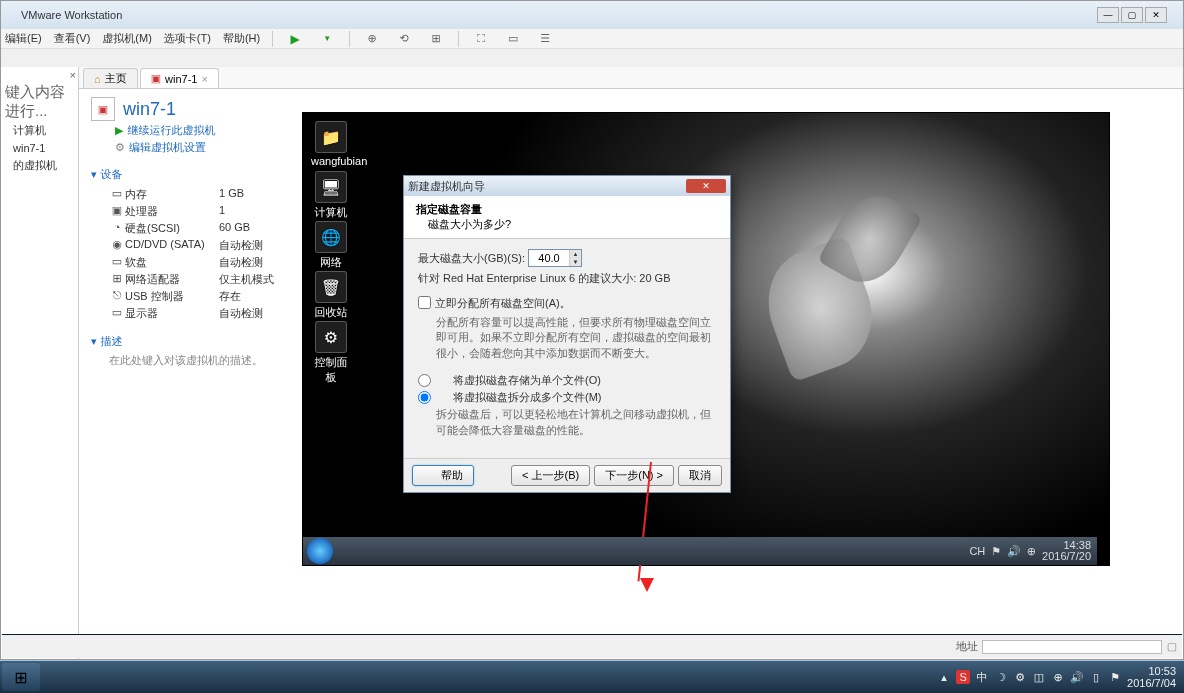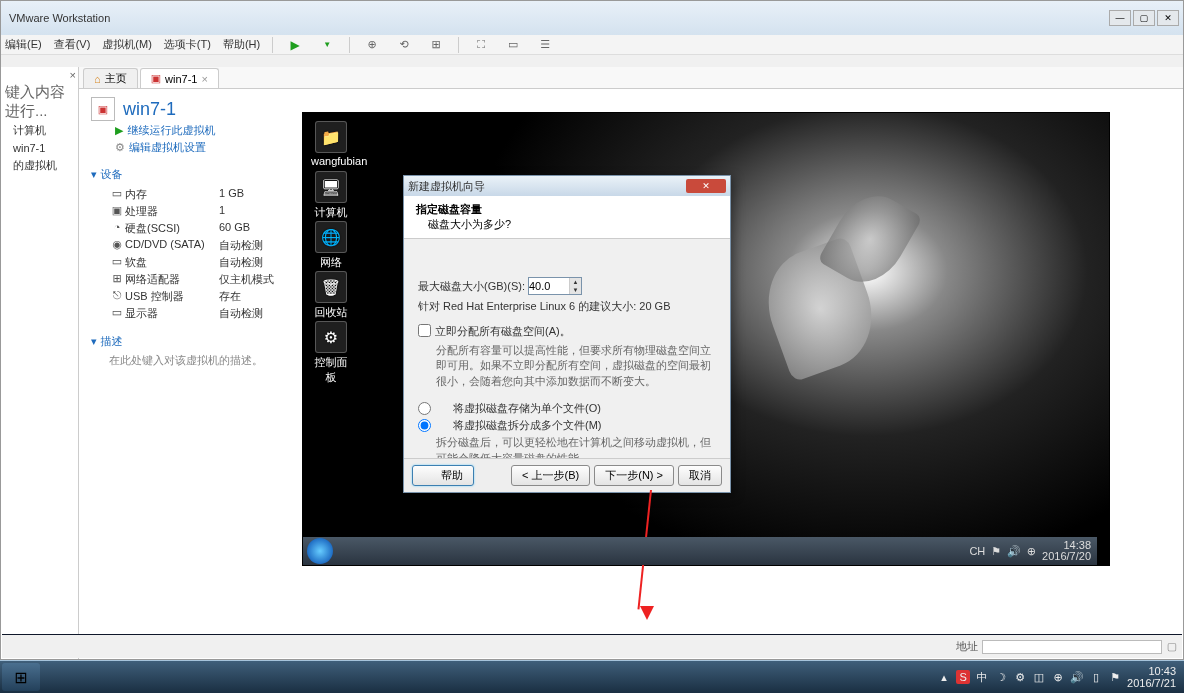--- a/index.html
+++ b/index.html
@@ -1,18 +1,18 @@
 <!DOCTYPE html>
 <html><head>
 <meta charset="utf-8">
 <style>
 * { margin: 0; padding: 0; box-sizing: border-box; font-family: "Microsoft YaHei", Tahoma, sans-serif; font-size: 11px; }
 body { width: 1184px; height: 693px; background: linear-gradient(to bottom, #7aa5c7 0%, #a8c5dc 100%); overflow: hidden; position: relative; }
 .window { position: absolute; left: 0; top: 0; width: 1184px; height: 660px; background: #f0f0f0; border: 1px solid #999; }
-.titlebar { height: 34px; background: linear-gradient(to bottom, #e8f0f8, #d4e2ef); display: flex; align-items: center; padding: 0 4px; }
+.titlebar { height: 28px; background: linear-gradient(to bottom, #e8f0f8, #d4e2ef); display: flex; align-items: center; padding: 0 16px; }
 .titlebar-text { flex: 1; color: #333; padding-left: 4px; }
 .win-btns { display: flex; gap: 2px; }
 .win-btn { width: 22px; height: 16px; background: #e4e8ec; border: 1px solid #aaa; display: flex; align-items: center; justify-content: center; font-size: 9px; cursor: pointer; }
 .menubar { height: 20px; background: #f4f4f4; display: flex; align-items: center; padding: 0 4px; gap: 12px; border-bottom: 1px solid #ddd; }
 .menu-item { color: #333; cursor: pointer; }
 .tb-btn { width: 20px; height: 20px; display: flex; align-items: center; justify-content: center; cursor: pointer; color: #666; }
 .tb-sep { width: 1px; height: 16px; background: #ccc; }
 .play-btn { color: #1e9e1e; font-size: 12px; }
 .body-area { position: absolute; top: 66px; left: 0; right: 0; bottom: 0; display: flex; }
 .sidebar { width: 78px; background: #fff; border-right: 1px solid #ccc; padding: 4px; position: relative; }
@@ -47,23 +47,23 @@
 .start-orb { width: 26px; height: 26px; border-radius: 50%; background: radial-gradient(#6cf, #04a); margin: 0 4px; cursor: pointer; }
 .guest-tray { margin-left: auto; display: flex; align-items: center; gap: 6px; color: #ddd; font-size: 9px; padding-right: 6px; }
 .guest-time { text-align: right; line-height: 1; }
 .wizard { position: absolute; left: 100px; top: 62px; width: 328px; height: 318px; background: #f0f0f0; border: 1px solid #7a93ab; box-shadow: 3px 3px 10px rgba(0,0,0,0.4); }
 .wiz-title { height: 20px; background: linear-gradient(to bottom, #eaf2f8, #c8d8e8); display: flex; align-items: center; padding: 0 4px; }
 .wiz-title-text { flex: 1; color: #333; }
 .wiz-close { width: 40px; height: 14px; background: #c94a3b; color: #fff; display: flex; align-items: center; justify-content: center; border-radius: 2px; cursor: pointer; font-size: 9px; }
 .wiz-header { background: #fff; border-bottom: 1px solid #ccc; padding: 6px 12px; }
 .wiz-header b { display: block; }
 .wiz-body { padding: 10px 14px; font-size: 11px; color: #333; }
-.wiz-row { display: flex; align-items: center; margin-bottom: 4px; margin-top: 28px; }
+.wiz-row { display: flex; align-items: center; margin-bottom: 4px; }
 .spin-box { display: flex; align-items: center; border: 1px solid #7a93ab; background: #fff; height: 18px; }
-.spin-input { width: 40px; border: none; text-align: left; padding: 0 0; font-size: 11px; outline: none; }
+.spin-input { width: 40px; border: none; text-align: center; padding: 0 0; font-size: 11px; outline: none; }
 .spin-arrows { display: flex; flex-direction: column; width: 12px; }
 .spin-arrows span { height: 8px; font-size: 6px; text-align: center; background: #e4e4e4; border-left: 1px solid #ccc; cursor: pointer; line-height: 8px; }
 .wiz-rec { margin-bottom: 10px; }
 .wiz-chk { margin: 2px 0 4px 0; display: flex; align-items: flex-start; gap: 4px; }
 .wiz-note { color: #666; padding-left: 18px; margin-bottom: 12px; line-height: 1.4; }
 .wiz-rad { margin: 2px 0; display: flex; align-items: center; gap: 22px; }
 .wiz-footer { position: absolute; left: 0; right: 0; bottom: 0; height: 34px; border-top: 1px solid #ccc; background: #eee; display: flex; align-items: center; padding: 0 8px; gap: 4px; }
 .wiz-btn { height: 21px; padding: 0 10px; background: linear-gradient(#fdfdfd, #e4e4e4); border: 1px solid #8a8a8a; border-radius: 3px; cursor: pointer; font-size: 11px; }
 .wiz-btn.help { border: 1px solid #3c7fb1; box-shadow: 0 0 2px #6cf; padding-left: 28px; }
 .wiz-spacer { flex: 1; }
@@ -289,17 +289,17 @@
     <span class="tray-ico" style="background:#d33;border-radius:2px;">S</span>
     <span class="tray-ico">中</span>
     <span class="tray-ico">☽</span>
     <span class="tray-ico">⚙</span>
     <span class="tray-ico">◫</span>
     <span class="tray-ico">⊕</span>
     <span class="tray-ico">🔊</span>
     <span class="tray-ico">▯</span>
     <span class="tray-ico">⚑</span>
     <div class="host-time">
-      <div>10:43</div>
-      <div>2016/7/21</div>
+      <div>10:53</div>
+      <div>2016/7/04</div>
     </div>
   </div>
 </div>
 
 </body></html>

